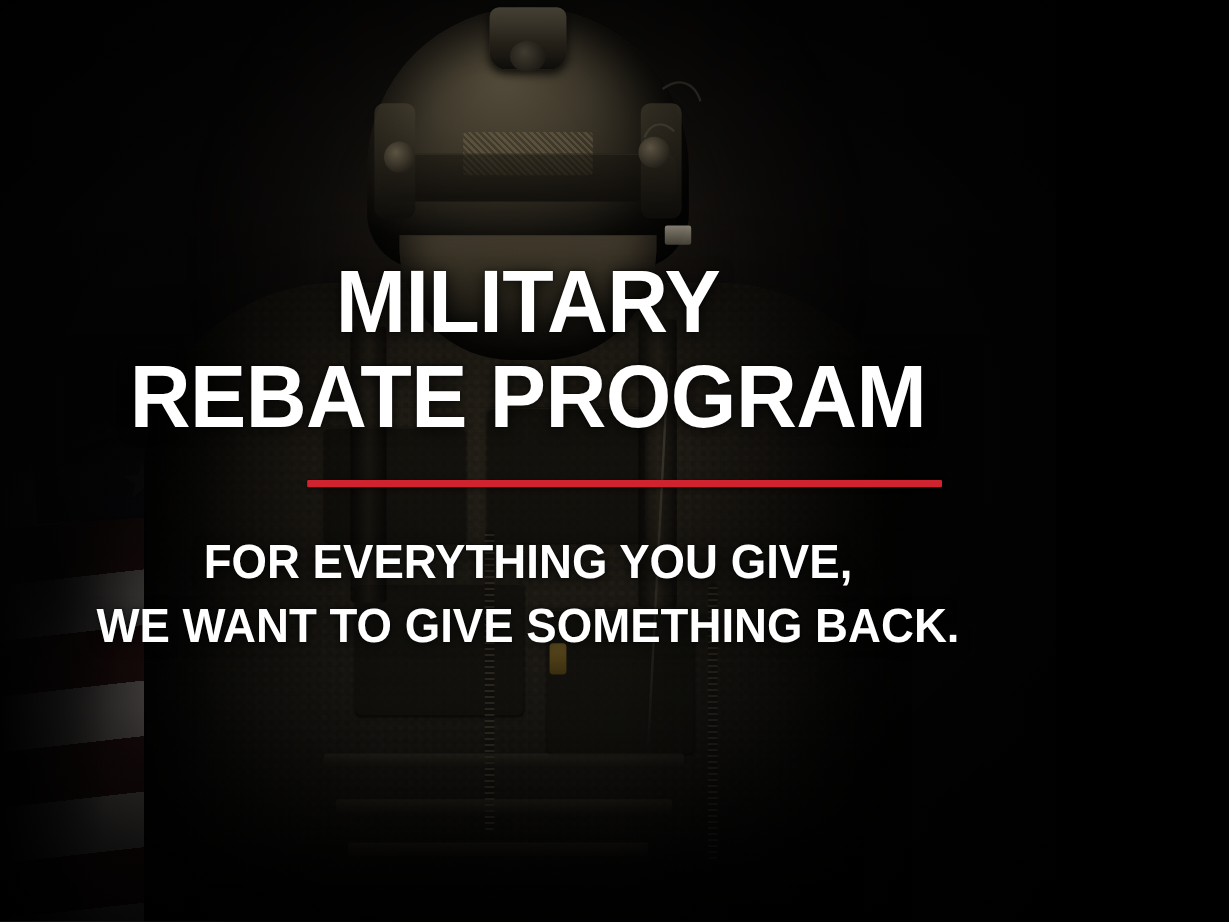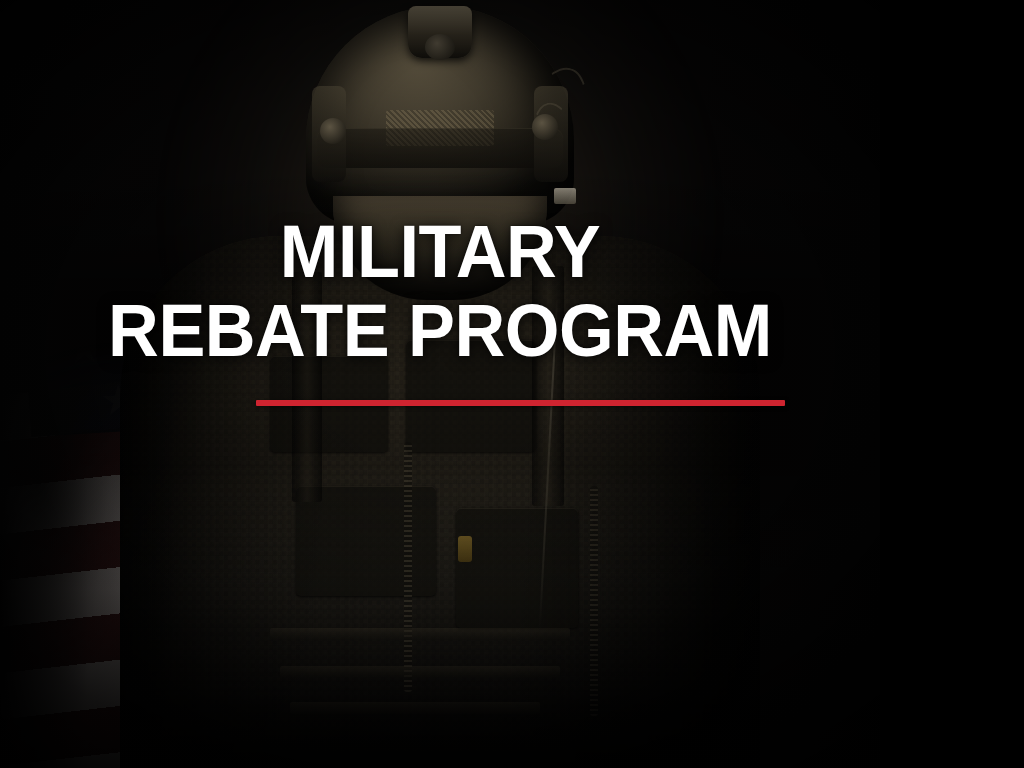--- a/index.html
+++ b/index.html
@@ -300,15 +300,19 @@
 
   <div class="overlay">
 
     <div class="headline">
       <span class="l1">MILITARY</span>
       <span class="l2">REBATE PROGRAM</span>
     </div>
 
     <div class="rule" style="background: rgb(207, 36, 48);"></div>
 
+    <div class="subhead">
+      <span class="s1">FOR EVERYTHING YOU GIVE,</span>
+      <span class="s2">WE WANT TO GIVE SOMETHING BACK.</span>
+    </div>
 
   </div>
 </div>
 
 </body></html>

